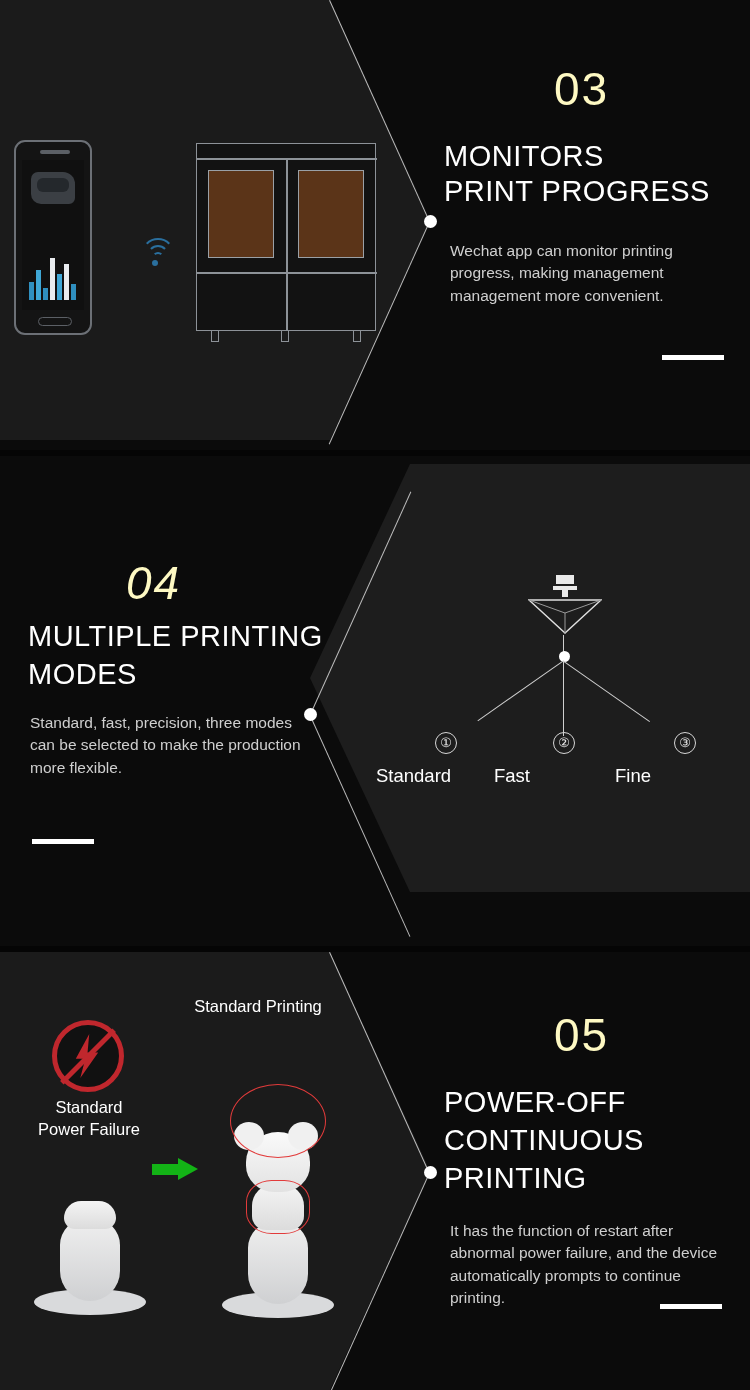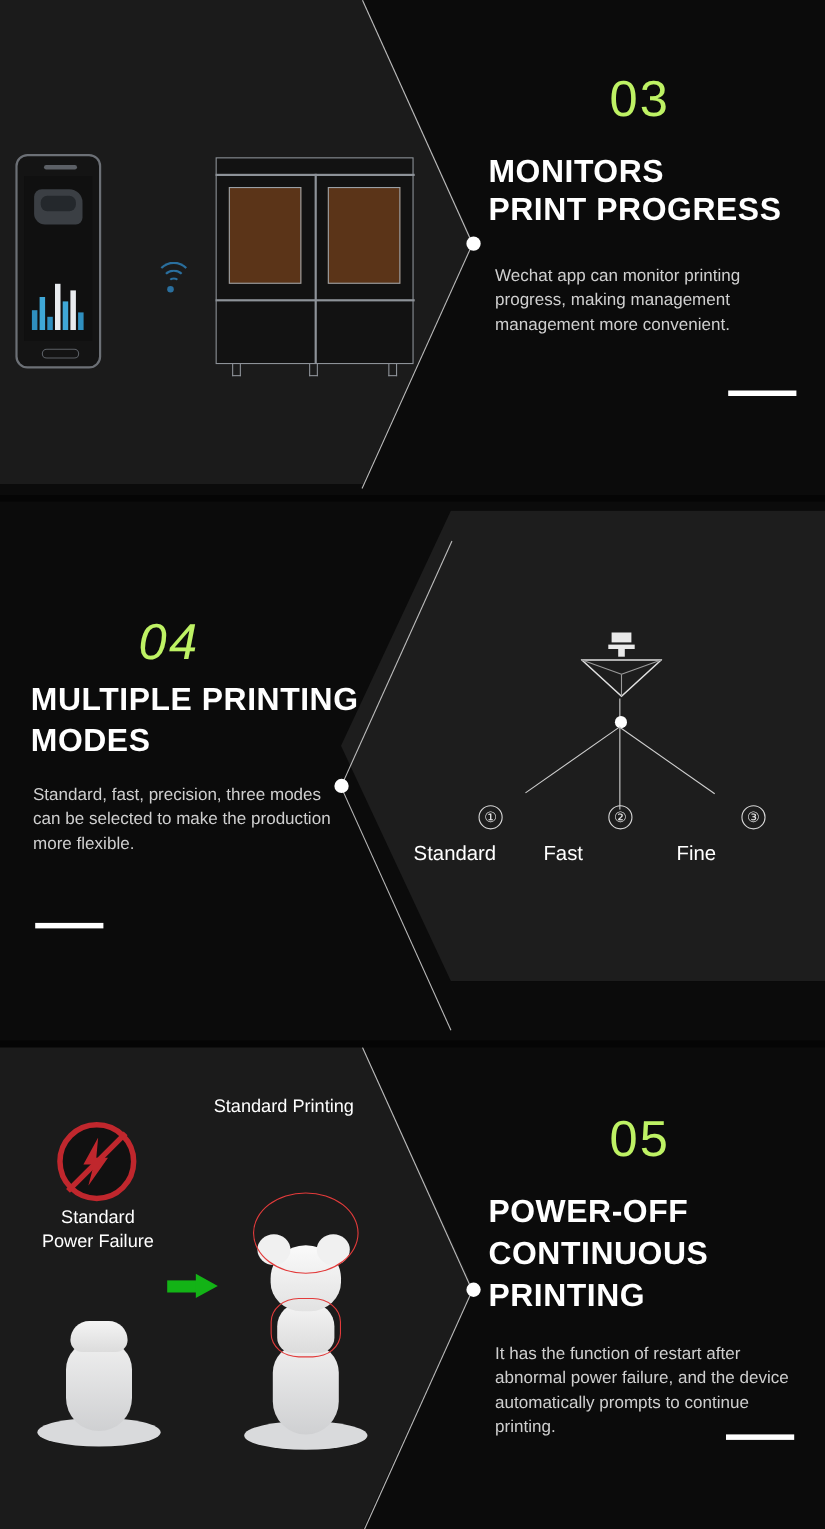--- a/index.html
+++ b/index.html
@@ -68,31 +68,31 @@
 
   .dot {
     position: absolute;
     width: 13px; height: 13px;
     border-radius: 50%;
     background: #fff;
   }
 
   .num {
     position: absolute;
-    color: #bef264;
+    color: #fef9c3;
     font-size: 46px;
     font-weight: 400;
     letter-spacing: 2px;
   }
   .head {
     position: absolute;
     color: #fff;
     font-size: 29px;
     line-height: 1.3;
-    font-weight: 700;
+    font-weight: 400;
     letter-spacing: .5px;
   }
   .body {
     position: absolute;
     color: #cfcfcf;
     font-size: 15.5px;
     line-height: 1.45;
   }
   .rule {
     position: absolute;

